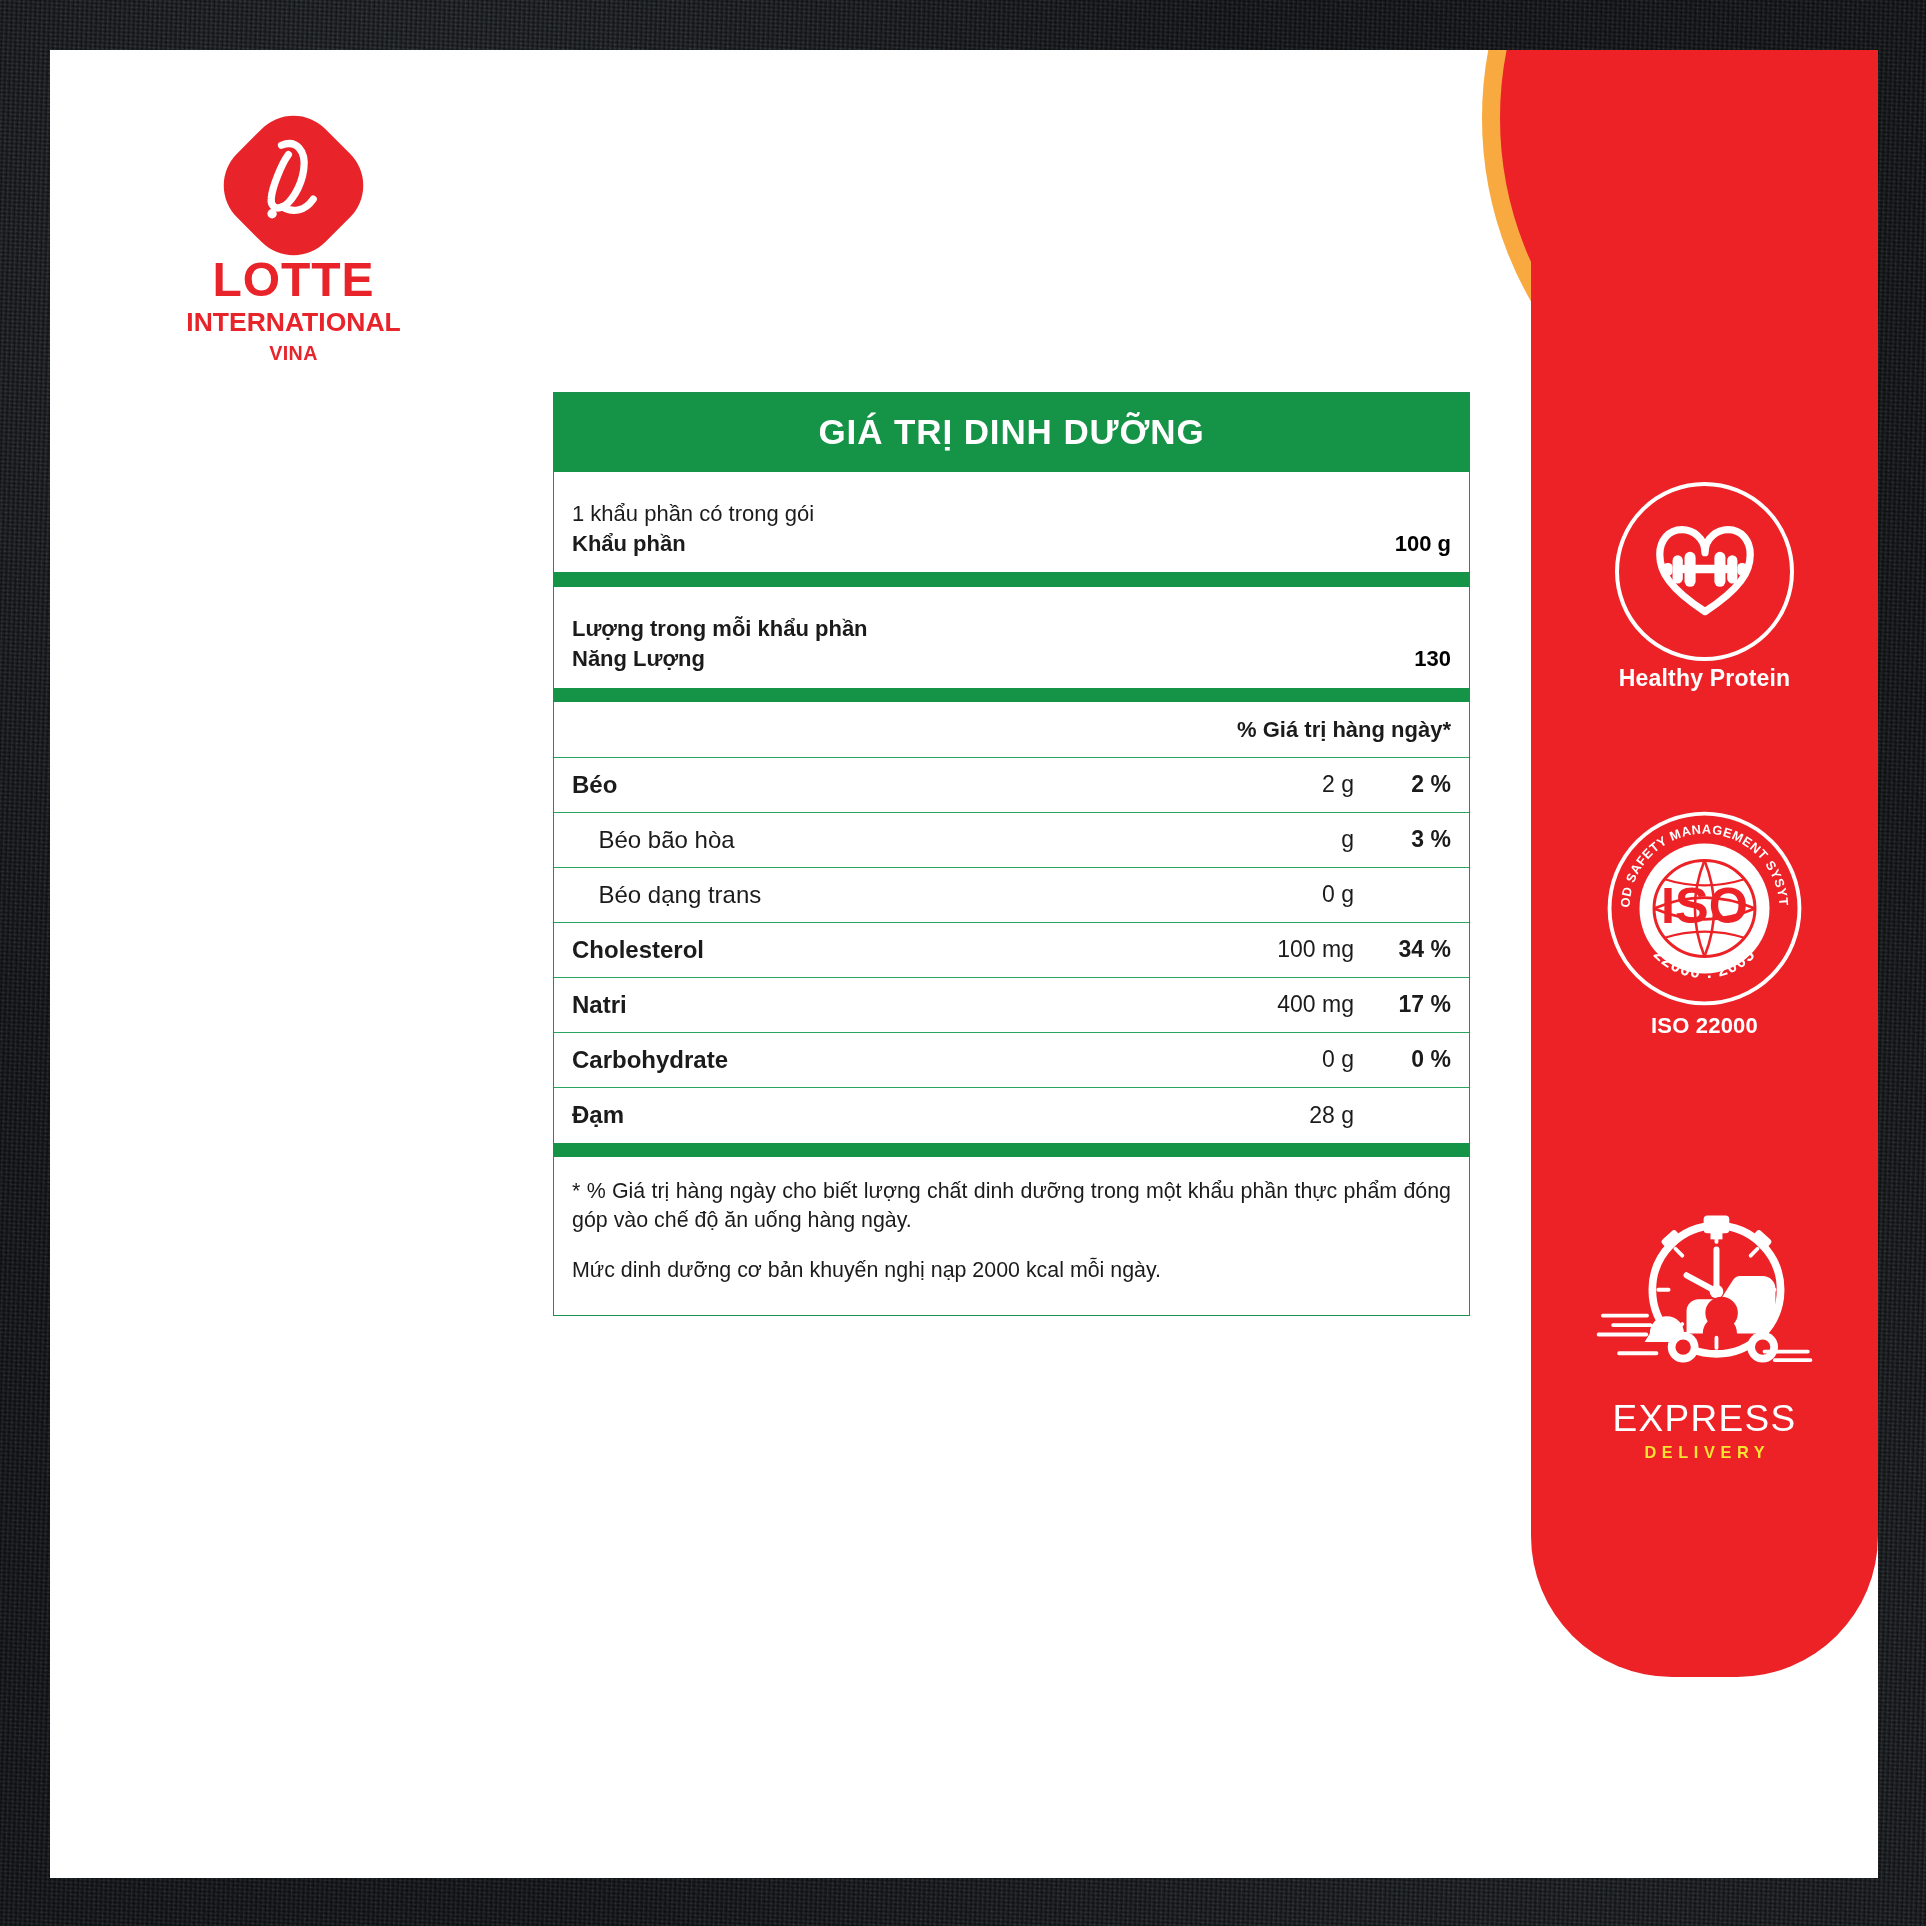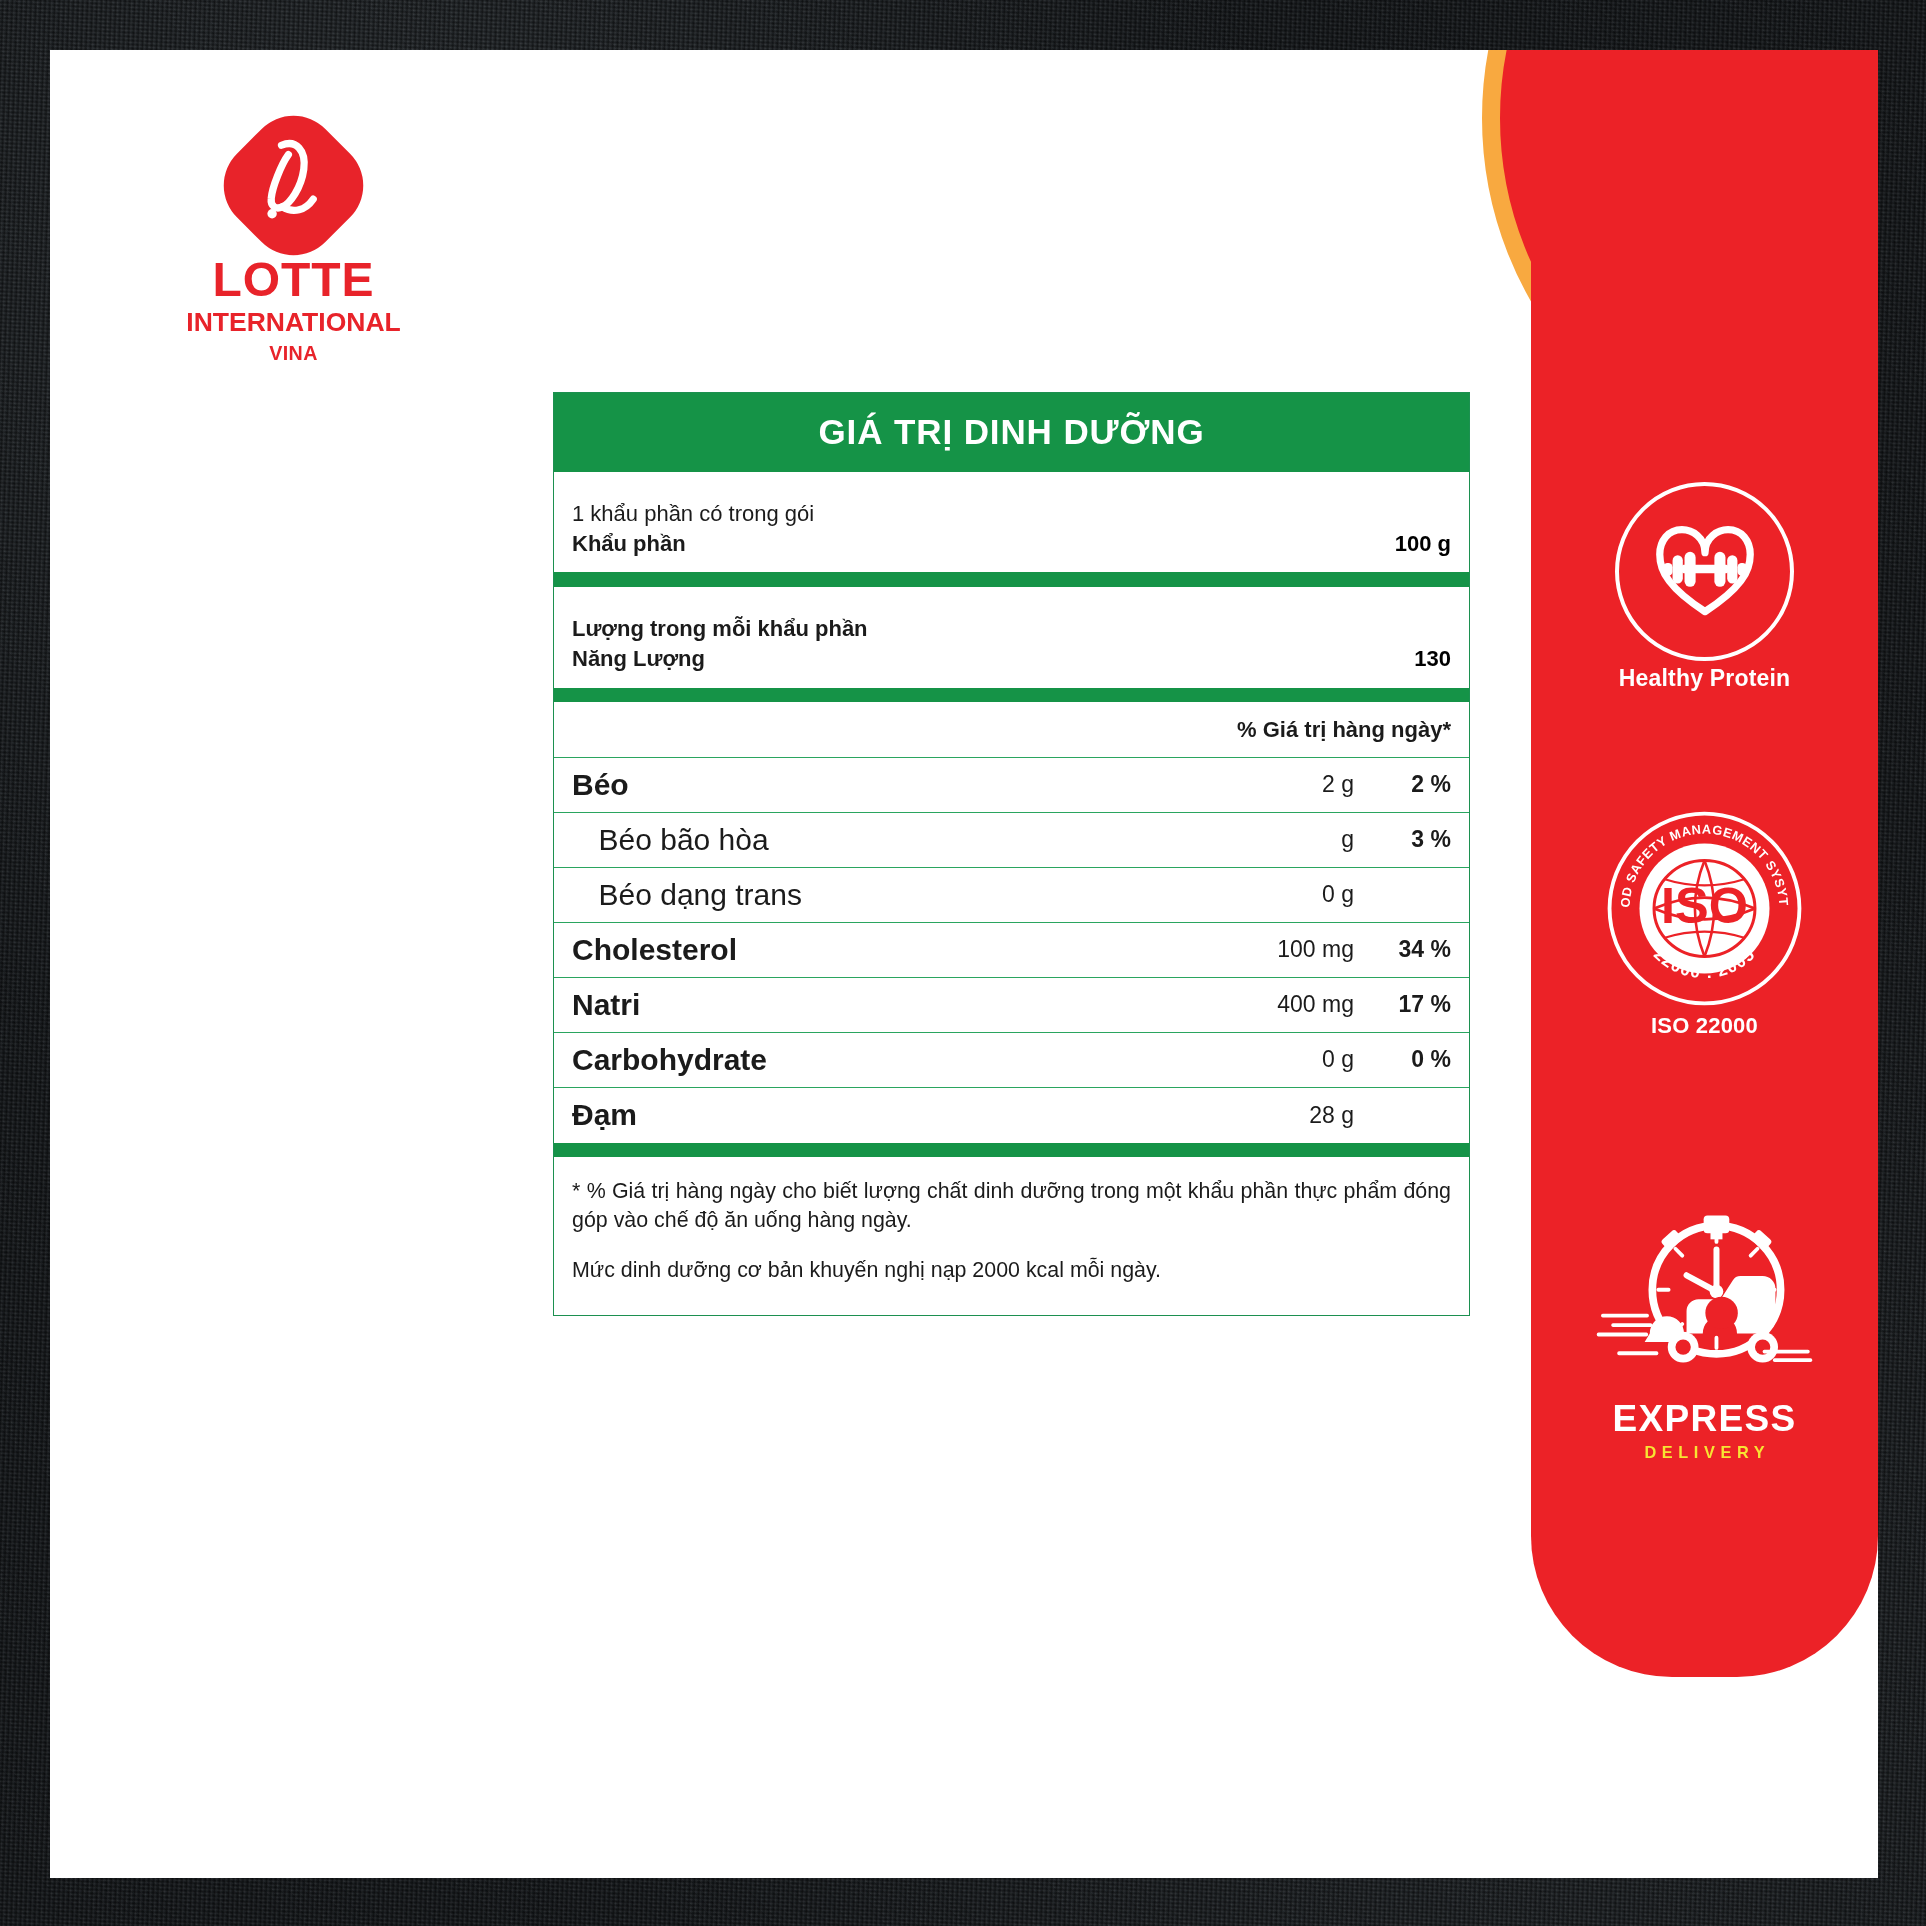--- a/index.html
+++ b/index.html
@@ -90,21 +90,21 @@
     padding:14.6px 18px 13.7px 18px;text-align:right;
     font-size:22px;font-weight:bold;color:#1B1B1B;
     border-bottom:1.3px solid #2AA55F;
   }
   .nrow{
     display:flex;align-items:center;
     border-bottom:1.3px solid #2AA55F;
     height:55px;padding:0 18px 0 18px;box-sizing:border-box;
   }
   .nrow:last-child{border-bottom:none;}
-  .nrow .nm{flex:1;font-size:30px;color:#1B1B1B;font-weight:bold;}
+  .nrow .nm{flex:1;font-size:24px;color:#1B1B1B;font-weight:bold;}
   .nrow.sub .nm{font-weight:normal;padding-left:26.5px;}
   .nrow .amt{width:180px;text-align:right;font-size:23px;color:#1B1B1B;font-weight:normal;padding-right:11px;}
   .nrow .pct{width:86px;text-align:right;font-size:23px;color:#1B1B1B;font-weight:bold;}
   .footnote{padding:19.7px 18px 30px 18px;}
   .footnote p{
     margin:0 0 22px 0;font-size:21.4px;line-height:1.34;color:#1B1B1B;
     text-align:justify;
   }
   .footnote p:last-child{margin-bottom:0;}
 
@@ -113,21 +113,21 @@
   .badge-label{
     color:#fff;font-weight:bold;font-size:23px;margin-top:4px;letter-spacing:0.2px;
   }
   .badge-label.sm{font-size:22px;}
   .icon-circle{
     width:171px;height:171px;margin:0 auto;border:4.7px solid #fff;border-radius:50%;
     display:flex;align-items:center;justify-content:center;
   }
   .iso-wrap{width:201px;height:201px;margin:0 auto;position:relative;}
   .exp-wrap{width:223px;height:197px;margin:0 auto;position:relative;}
-  .exp-title{color:#fff;font-weight:bold;font-size:37px;letter-spacing:1.3px;line-height:1;margin-top:-2.6px;}
+  .exp-title{color:#fff;font-weight:normal;font-size:37px;letter-spacing:1.3px;line-height:1;margin-top:-2.6px;}
   .exp-sub{color:#F7E433;font-weight:bold;font-size:16.3px;letter-spacing:5.6px;margin-top:5.1px;padding-left:5.6px;}
 </style>
 </head>
 <body>
 
 <div class="frame-texture"></div>
 
 <div class="card">
 
   <div class="deco-circle"></div>

